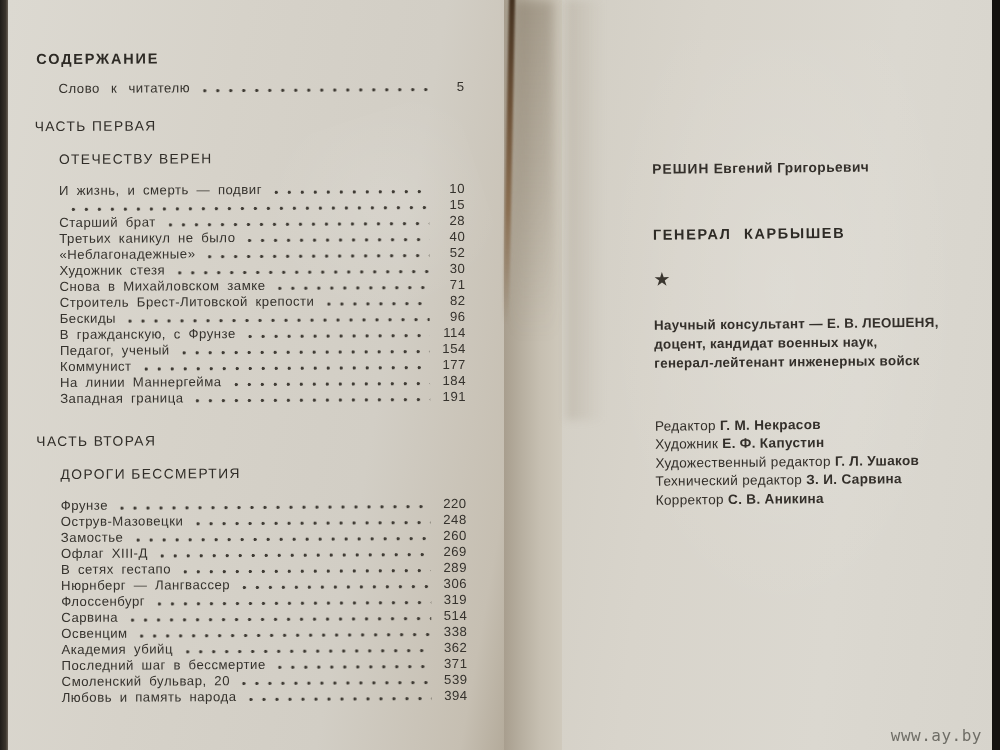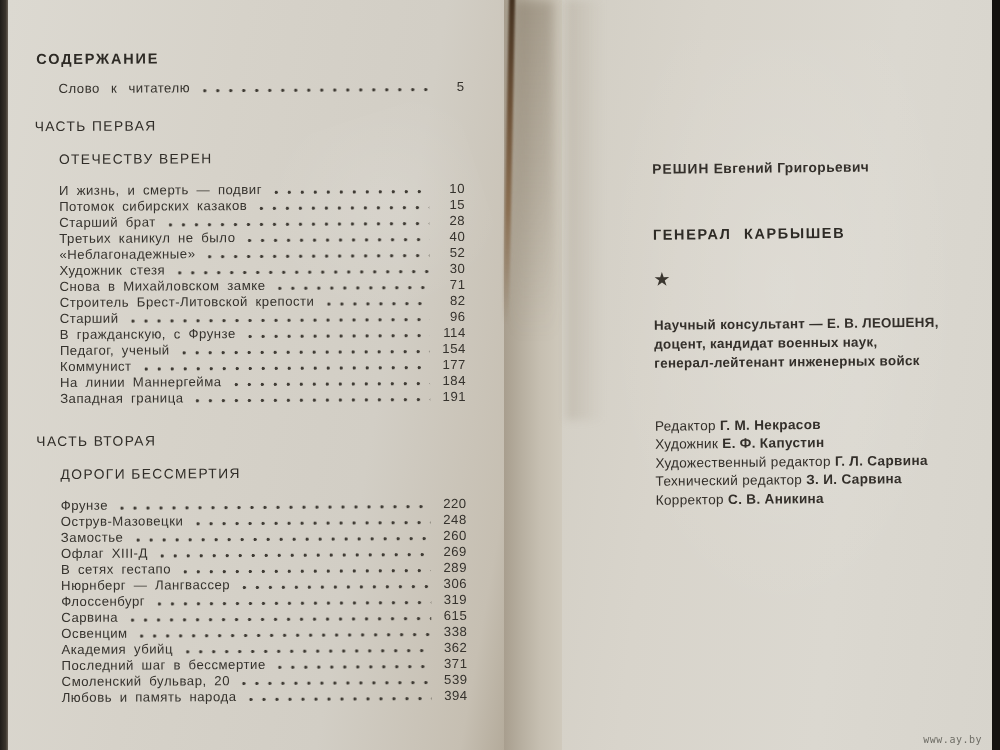--- a/index.html
+++ b/index.html
@@ -54,21 +54,21 @@
   .author-line{font-size:13.8px;letter-spacing:.4px;color:#332f2a;white-space:nowrap;}
   .author-surname{font-weight:700;letter-spacing:1px;}
   .author-given{font-weight:600;}
   .book-title{margin-top:50px;font-size:14.5px;font-weight:700;letter-spacing:1.6px;word-spacing:7px;color:#2e2b26;}
   .star{margin-top:25px;font-size:19px;color:#3a362f;}
   .consultant{margin-top:25px;font-size:13.4px;font-weight:600;line-height:19px;letter-spacing:.3px;color:#332f2a;}
   .credits{margin-top:45px;font-size:13.6px;line-height:18.4px;letter-spacing:.3px;color:#332f2a;}
   .credit-role{font-weight:400;}
   .credit-name{font-weight:700;}
 
-  .watermark{position:absolute;right:10px;bottom:5px;font-size:10px;letter-spacing:.5px;
+  .watermark{position:absolute;right:10px;bottom:5px;font-size:16px;letter-spacing:.5px;
     color:rgba(92,90,84,.85);font-family:"DejaVu Sans Mono","Liberation Mono",monospace;margin-top:44px;}
 </style>
 </head>
 <body>
 
 <div class="photo">
 
   <div class="page-left"></div>
   <div class="gutter"></div>
   <div class="page-right"></div>
@@ -92,21 +92,20 @@
 
     <div class="part-label">ЧАСТЬ ПЕРВАЯ</div>
     <div class="chapter-title">ОТЕЧЕСТВУ ВЕРЕН</div>
     <div class="toc-list">
         <div class="toc-row">
           <span class="toc-title">И жизнь, и смерть — подвиг</span>
           <span class="dots"></span>
           <span class="toc-page">10</span>
         </div>
         <div class="toc-row">
-          <span class="toc-title">Потомок сибирских казаков</span>
           <span class="dots"></span>
           <span class="toc-page">15</span>
         </div>
         <div class="toc-row">
           <span class="toc-title">Старший брат</span>
           <span class="dots"></span>
           <span class="toc-page">28</span>
         </div>
         <div class="toc-row">
           <span class="toc-title">Третьих каникул не было</span>
@@ -127,21 +126,21 @@
           <span class="toc-title">Снова в Михайловском замке</span>
           <span class="dots"></span>
           <span class="toc-page">71</span>
         </div>
         <div class="toc-row">
           <span class="toc-title">Строитель Брест-Литовской крепости</span>
           <span class="dots"></span>
           <span class="toc-page">82</span>
         </div>
         <div class="toc-row">
-          <span class="toc-title">Старший</span>
+          <span class="toc-title">Бескиды</span>
           <span class="dots"></span>
           <span class="toc-page">96</span>
         </div>
         <div class="toc-row">
           <span class="toc-title">В гражданскую, с Фрунзе</span>
           <span class="dots"></span>
           <span class="toc-page">114</span>
         </div>
         <div class="toc-row">
           <span class="toc-title">Педагог, ученый</span>
@@ -199,21 +198,21 @@
           <span class="toc-page">306</span>
         </div>
         <div class="toc-row">
           <span class="toc-title">Флоссенбург</span>
           <span class="dots"></span>
           <span class="toc-page">319</span>
         </div>
         <div class="toc-row">
           <span class="toc-title">Сарвина</span>
           <span class="dots"></span>
-          <span class="toc-page">615</span>
+          <span class="toc-page">514</span>
         </div>
         <div class="toc-row">
           <span class="toc-title">Освенцим</span>
           <span class="dots"></span>
           <span class="toc-page">338</span>
         </div>
         <div class="toc-row">
           <span class="toc-title">Академия убийц</span>
           <span class="dots"></span>
           <span class="toc-page">362</span>
@@ -244,20 +243,20 @@
     <div class="book-title">ГЕНЕРАЛ  КАРБЫШЕВ</div>
     <div class="star">★</div>
     <div class="consultant">
         <div class="text-line">Научный  консультант — Е.  В.  ЛЕОШЕНЯ,</div>
         <div class="text-line">доцент, кандидат военных наук,</div>
         <div class="text-line">генерал-лейтенант инженерных войск</div>
       </div>
     <div class="credits">
         <div class="credit-line"><span class="credit-role">Редактор </span><span class="credit-name">Г. М. Некрасов</span></div>
         <div class="credit-line"><span class="credit-role">Художник </span><span class="credit-name">Е. Ф. Капустин</span></div>
-        <div class="credit-line"><span class="credit-role">Художественный редактор </span><span class="credit-name">Г. Л. Сарвина</span></div>
+        <div class="credit-line"><span class="credit-role">Художественный редактор </span><span class="credit-name">Г. Л. Ушаков</span></div>
         <div class="credit-line"><span class="credit-role">Технический редактор </span><span class="credit-name">З. И. Сарвина</span></div>
         <div class="credit-line"><span class="credit-role">Корректор </span><span class="credit-name">С. В. Аникина</span></div>
       </div>
   </div>
 
   <div class="watermark">www.ay.by</div>
 </div>
 
 </body></html>

